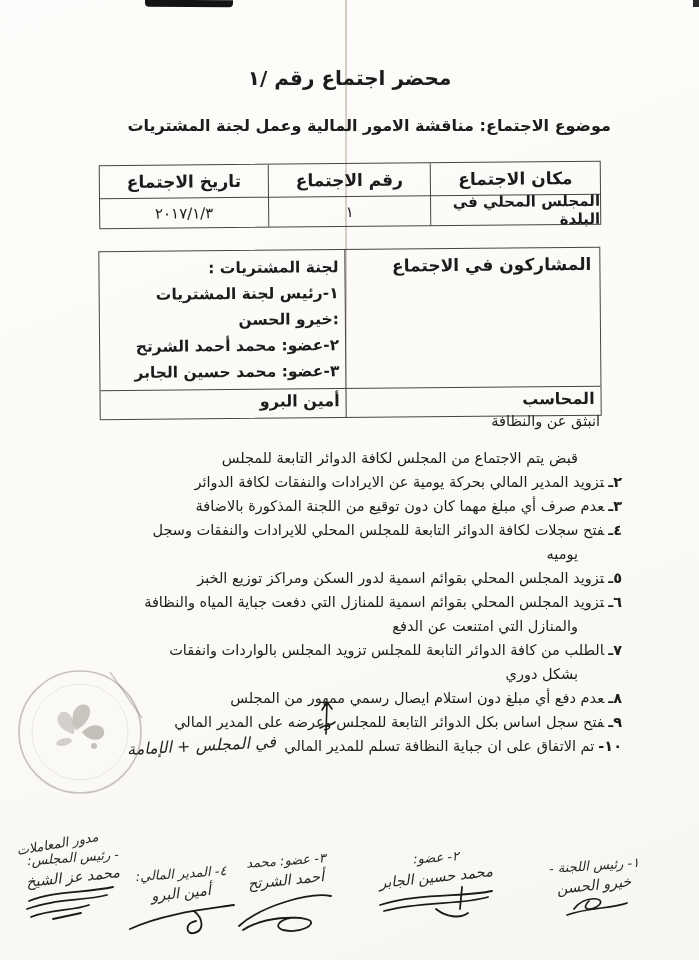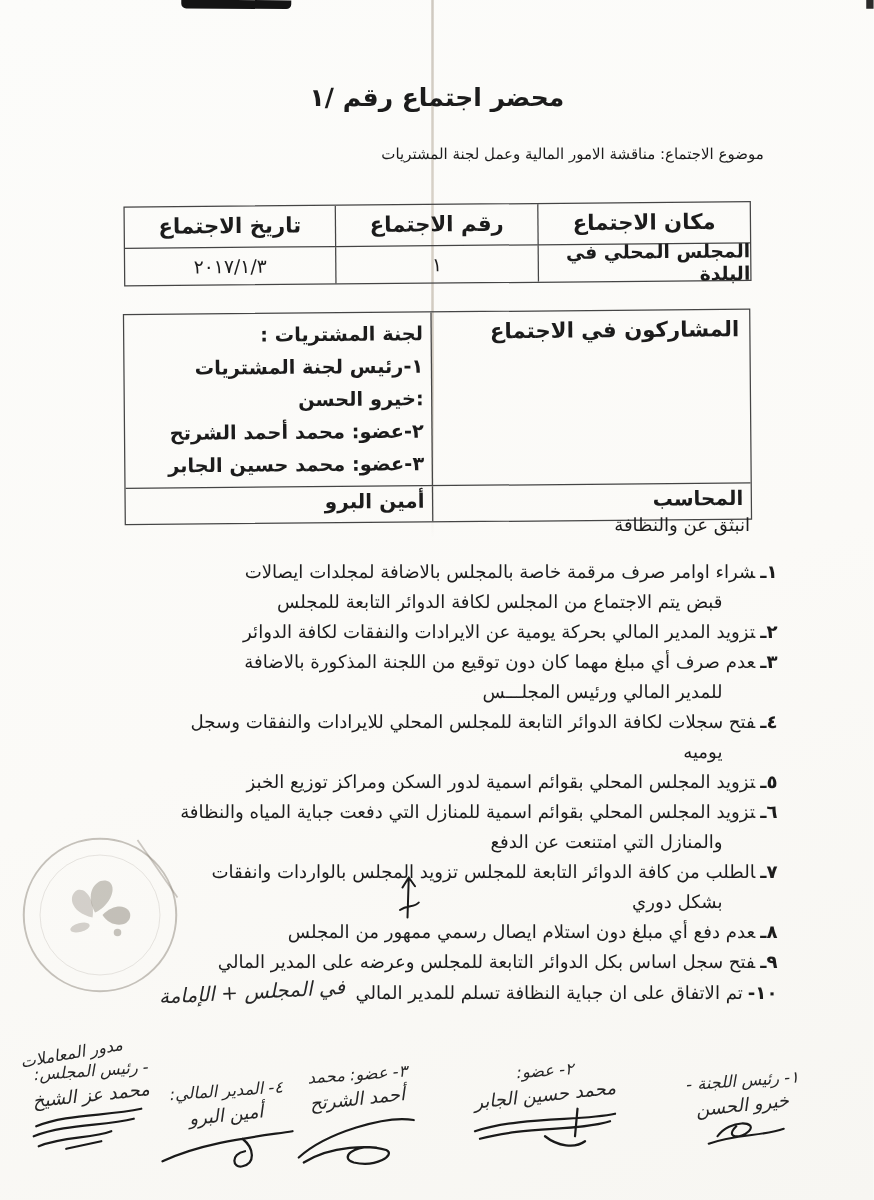--- a/index.html
+++ b/index.html
@@ -9,21 +9,21 @@
     font-family:"DejaVu Sans",sans-serif;color:#1c1c1c;direction:rtl;
   }
   .abs{position:absolute;}
   
   .smudge{left:145px;top:0;width:88px;height:7px;background:#141414;border-radius:0 0 4px 4px;transform:rotate(.4deg);}
   .corner-dot{right:0;top:0;width:6px;height:7px;background:#2a2a2a;}
   .fold{left:345px;top:0;width:2px;height:430px;
     background:linear-gradient(#cfc9c0 0%,#d8d2c8 40%,#cdc6bb 70%,rgba(216,210,200,0));}
   
   .title{top:66px;left:0;right:0;text-align:center;font-size:20px;font-weight:bold;letter-spacing:.5px;}
-  .subject{top:116px;right:88px;font-size:12px;font-weight:normal;}
+  .subject{top:116px;right:88px;font-size:16px;font-weight:bold;}
   
   .tbl{border:1px solid #454545;box-sizing:border-box;transform:rotate(-.5deg);}
   .info-table{left:99px;top:163px;width:502px;}
   .row{display:flex;flex-direction:row;}
   .cell{box-sizing:border-box;border-left:1px solid #454545;display:flex;align-items:center;justify-content:center;}
   .cell:last-child{border-left:none;}
   .info-head .cell{height:33px;font-size:17px;font-weight:bold;border-bottom:1px solid #454545;}
   .info-val .cell{height:29px;font-size:15px;}
   .c-place{width:170px;}.c-num{width:162px;}.c-date{width:168px;}
   .v-place{font-size:13px;font-weight:bold;}
@@ -94,25 +94,23 @@
   </div>
   <div class="part-row2">
     <div class="acct-cell">المحاسب</div>
     <div class="acct-val">أمين البرو</div>
   </div>
 </div>
 
 <div class="abs emerged">انبثق عن والنظافة</div>
 
 <div class="abs res">
-  <div class="res-item"><span class="num">١ـ</span><span>شراء اوامر صرف مرقمة خاصة بالمجلس بالاضافة لمجلدات ايصالات</span></div>
   <div class="res-cont">قبض يتم الاجتماع من المجلس لكافة الدوائر التابعة للمجلس</div>
   <div class="res-item"><span class="num">٢ـ</span><span>تزويد المدير المالي بحركة يومية عن الايرادات والنفقات لكافة الدوائر</span></div>
   <div class="res-item"><span class="num">٣ـ</span><span>عدم صرف أي مبلغ مهما كان دون توقيع من اللجنة المذكورة بالاضافة</span></div>
-  <div class="res-cont">للمدير المالي ورئيس المجلـــس</div>
   <div class="res-item"><span class="num">٤ـ</span><span>فتح سجلات لكافة الدوائر التابعة للمجلس المحلي للايرادات والنفقات وسجل</span></div>
   <div class="res-cont">يوميه</div>
   <div class="res-item"><span class="num">٥ـ</span><span>تزويد المجلس المحلي بقوائم اسمية لدور السكن ومراكز توزيع الخبز</span></div>
   <div class="res-item"><span class="num">٦ـ</span><span>تزويد المجلس المحلي بقوائم اسمية للمنازل التي دفعت جباية المياه والنظافة</span></div>
   <div class="res-cont">والمنازل التي امتنعت عن الدفع</div>
   <div class="res-item"><span class="num">٧ـ</span><span>الطلب من كافة الدوائر التابعة للمجلس تزويد المجلس  بالواردات وانفقات</span></div>
   <div class="res-cont">بشكل دوري</div>
   <div class="res-item"><span class="num">٨ـ</span><span>عدم دفع أي مبلغ دون استلام ايصال رسمي ممهور من المجلس</span></div>
   <div class="res-item"><span class="num">٩ـ</span><span>فتح سجل اساس بكل الدوائر التابعة للمجلس وعرضه على المدير المالي</span></div>
   <div class="res-item"><span class="num">١٠-</span><span>تم الاتفاق على ان  جباية النظافة تسلم للمدير المالي</span><span class="hw tail10">في  المجلس + الإمامة</span></div>

